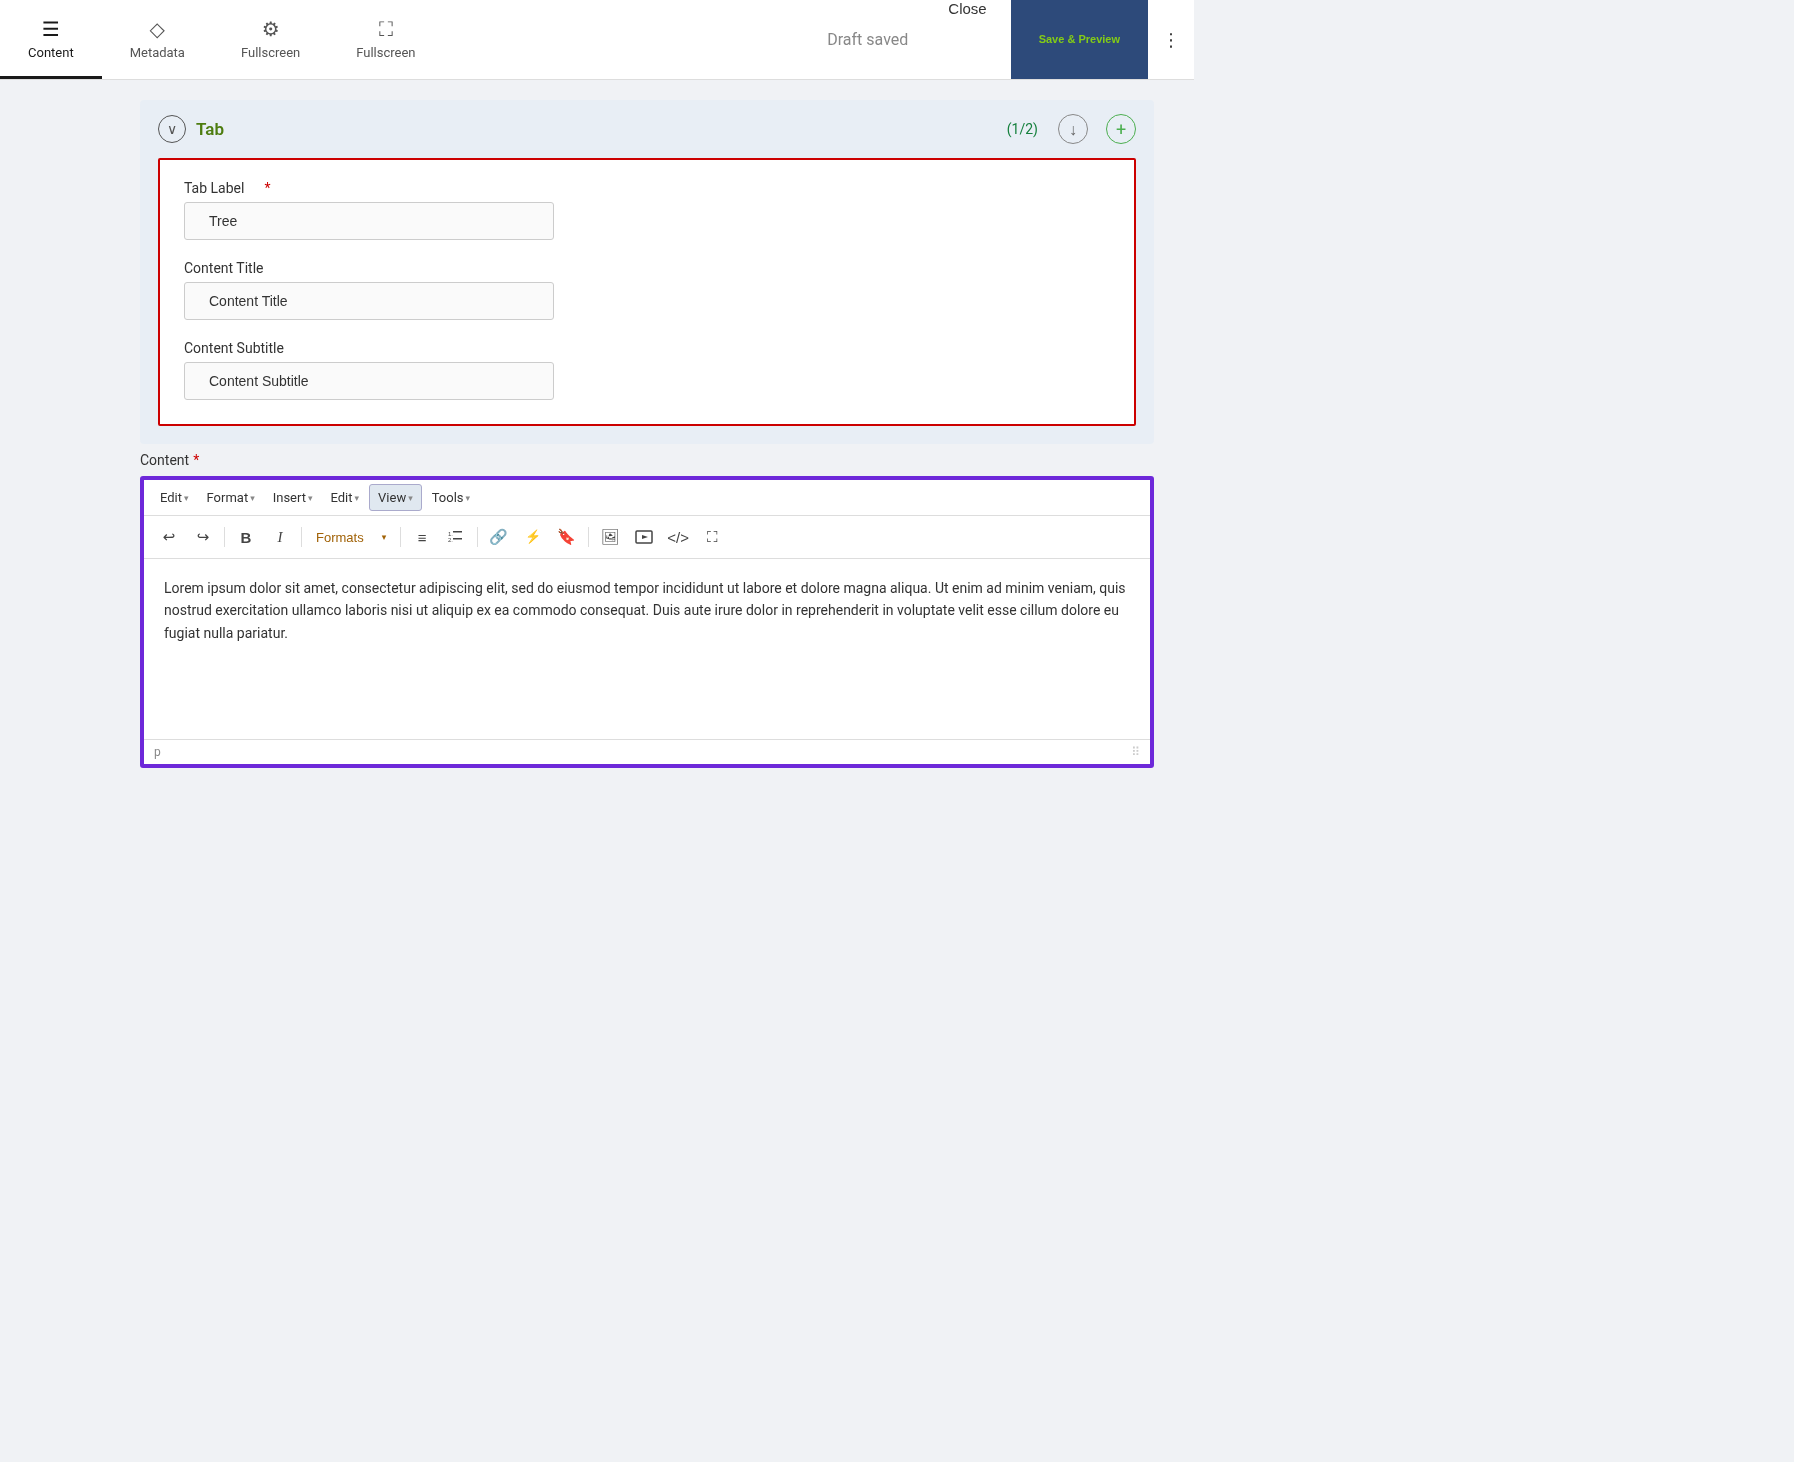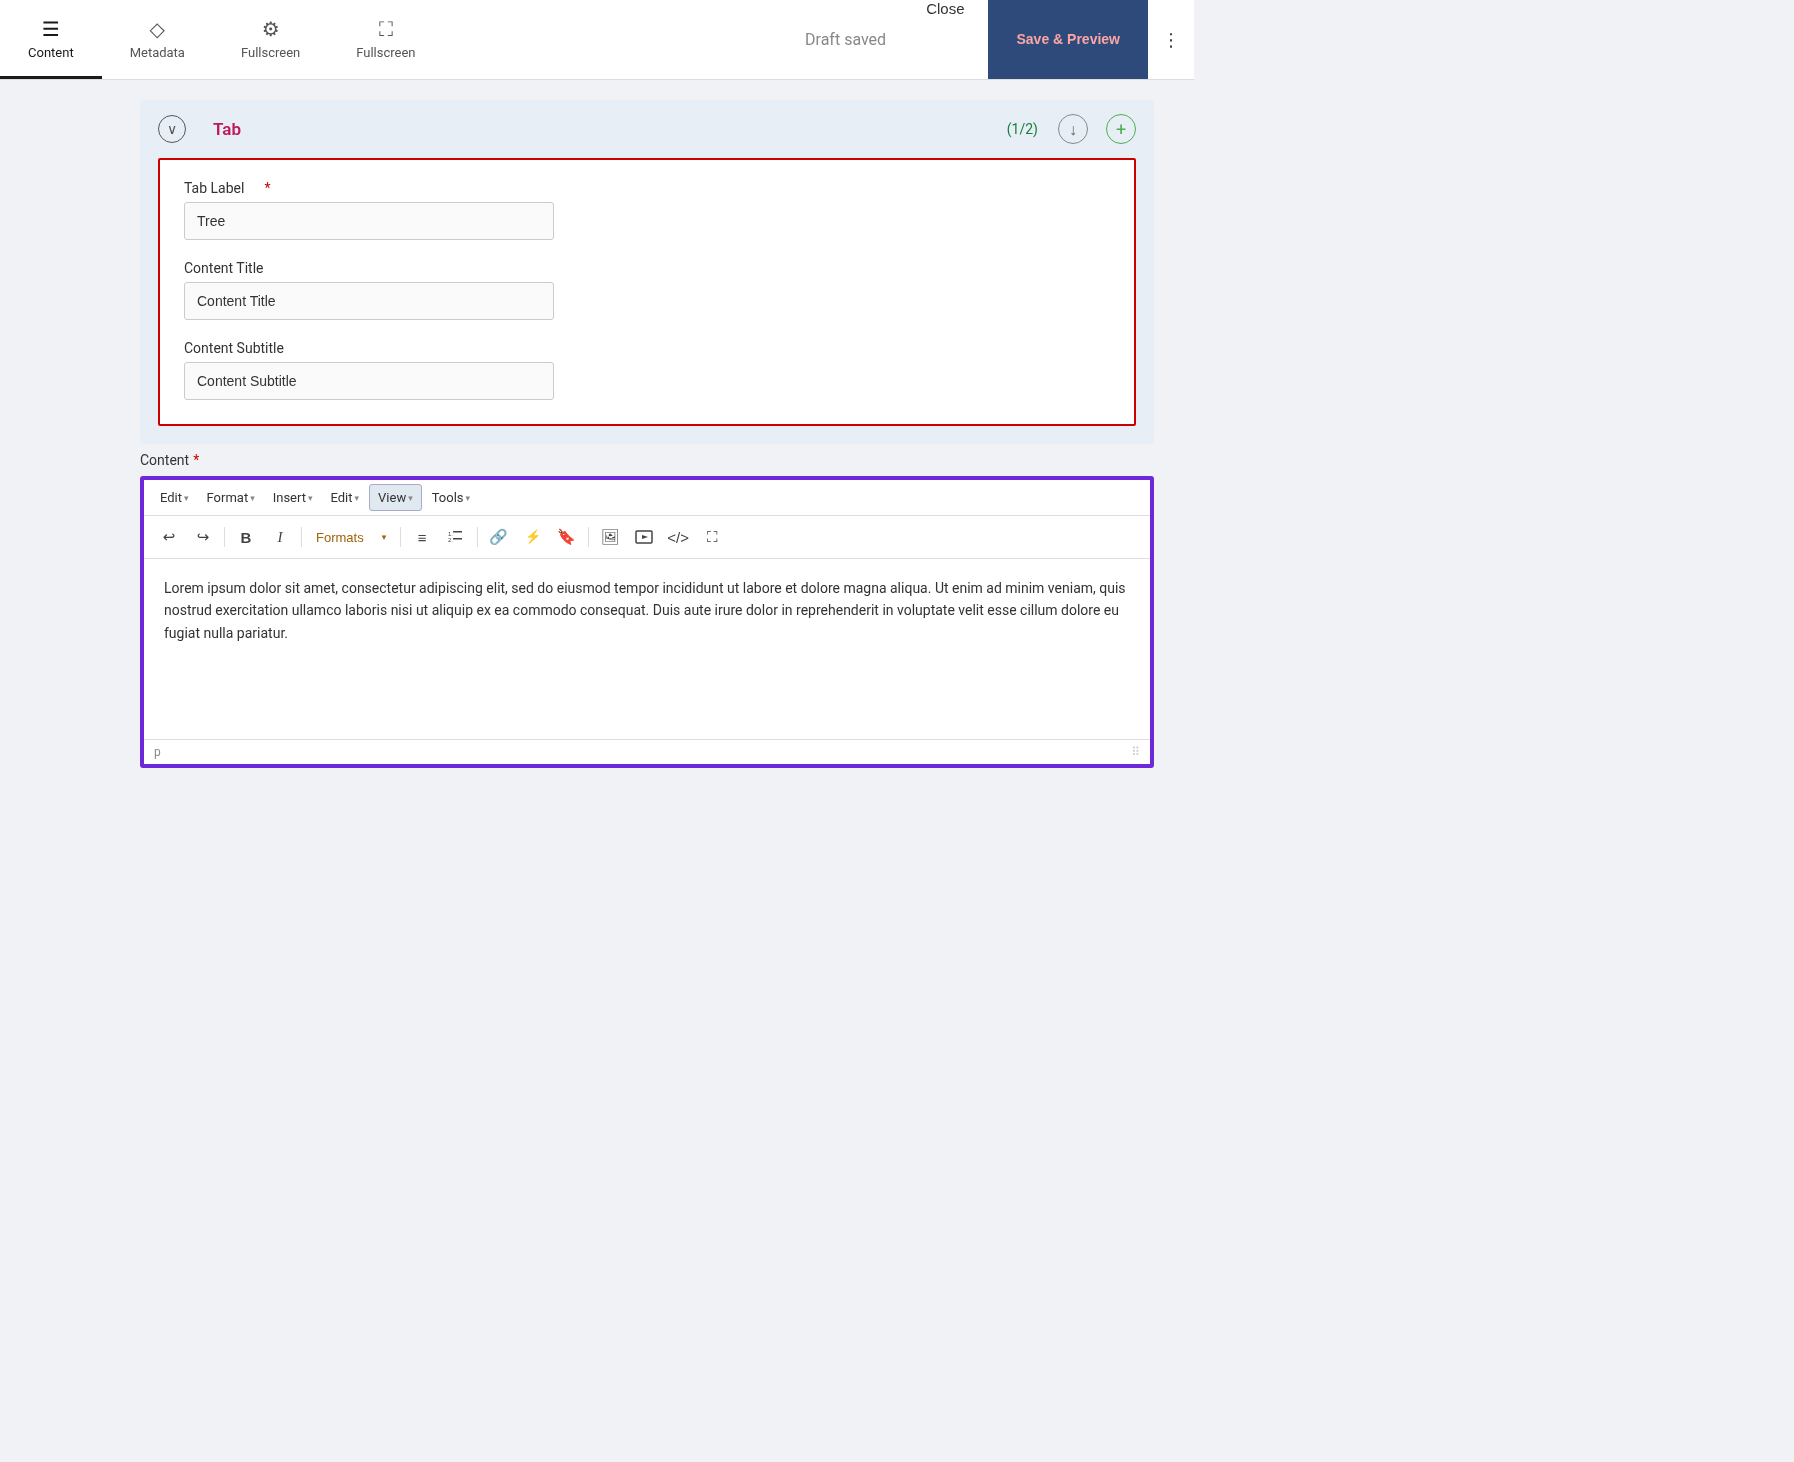--- a/index.html
+++ b/index.html
@@ -57,22 +57,22 @@
       color: #333;
       cursor: pointer;
       border: none;
       background: transparent;
     }
     .save-preview-btn {
       display: flex;
       align-items: center;
       justify-content: center;
       background: #2d4a7a;
-      color: #fca5a5;
-      font-size: 14px;
+      color: #84cc16;
+      font-size: 11px;
       font-weight: 600;
       padding: 13px 28px;
       cursor: pointer;
       border: none;
       text-align: center;
       min-width: 130px;
       line-height: 1.3;
     }
     .more-btn {
       display: flex;
@@ -112,23 +112,22 @@
       display: flex;
       align-items: center;
       justify-content: center;
       cursor: pointer;
       font-size: 14px;
       color: #555;
     }
     .tab-title {
       font-size: 17px;
       font-weight: 600;
-      color: #be185d;
+      color: #4d7c0f;
       flex: 1;
-      margin-left: 17px;
     }
     .tab-count {
       color: #15803d;
       font-size: 14px;
       margin-right: 10px;
     }
     .tab-down-btn {
       width: 30px;
       height: 30px;
       border: 1.5px solid #888;
@@ -180,21 +179,21 @@
     .required-star {
       color: #cc0000;
       font-size: 14px;
     }
 
     .field-input {
       width: 100%;
       max-width: 370px;
       border: 1px solid #ccc;
       border-radius: 3px;
-      padding: 10px 12px;
+      padding: 10px 24px;
       font-size: 14px;
       color: #333;
       background: #fafafa;
       outline: none;
     }
 
     
     .content-label {
       font-size: 14px;
       color: #333;

